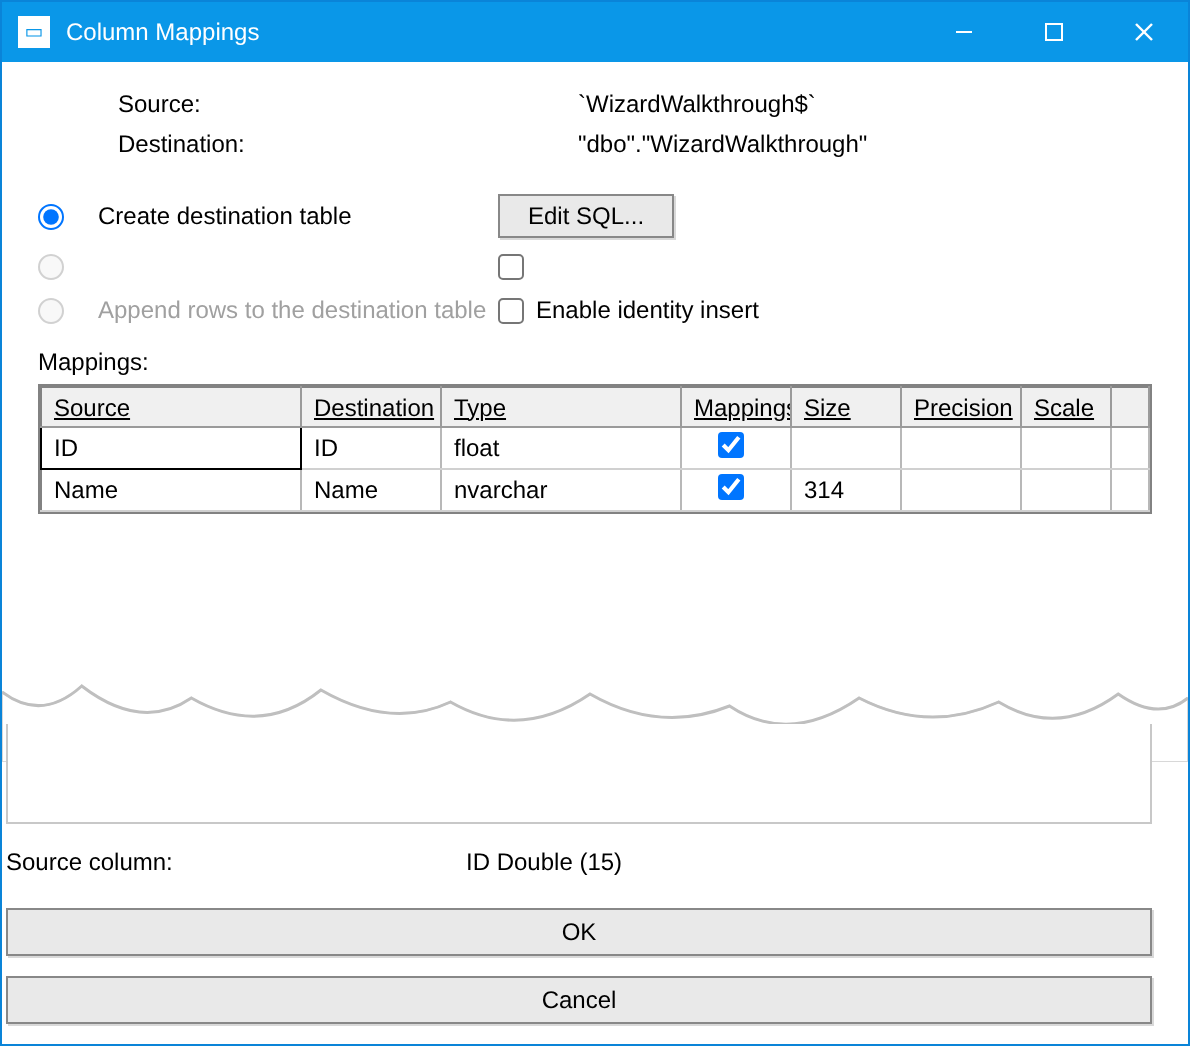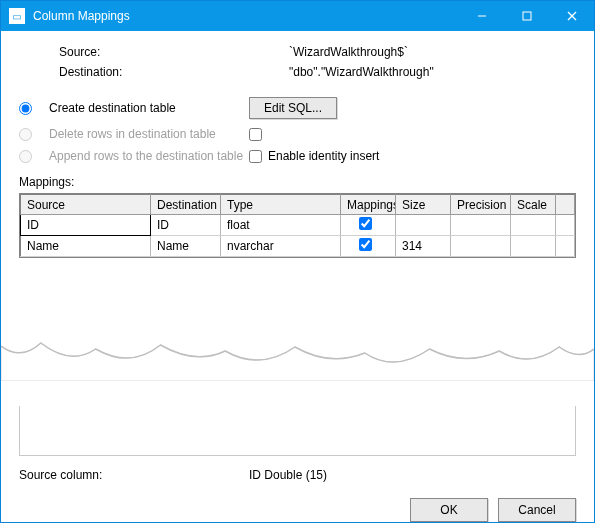--- a/index.html
+++ b/index.html
@@ -91,53 +91,56 @@
     height: 20px;
     font-weight: normal;
     font-size: 12px;
     overflow: hidden;
     white-space: nowrap;
   }
   .grid th {
     background: #f0f0f0;
     border-bottom: 1px solid #9a9a9a;
     border-right: 1px solid #9a9a9a;
+    text-decoration: underline;
   }
   .grid .center { text-align: center; }
   .grid td.sel {
     background: #fff;
     border: 1px solid #000;
   }
   .grid-wrap {
     border: 1px solid #828282;
   }
   .tear {
     position: absolute;
     left: 0; right: 0;
     height: 50px;
     background: #fff;
   }
   .tear svg { width: 100%; height: 50px; display:block; }
   .lower {
     position: absolute;
-    left: 18px; right: 18px;
+    left: 2px; right: 18px;
     bottom: 0;
   }
   .box-bottom {
     border: 1px solid #c8c8c8;
     border-top: none;
     height: 50px;
     background: #fff;
   }
   .src-col-row {
     display: flex; margin: 12px 0 16px 0;
   }
   .src-col-row .label { width: 230px; }
   .footer-btns {
     display: flex; justify-content: flex-end; gap: 10px;
+    padding-bottom: 10px;
+    flex-direction: column;
   }
   .footer-btns .btn { min-width: 78px; padding: 4px 10px; }
   .col-source { width: 130px; }
   .col-dest { width: 70px; }
   .col-type { width: 120px; }
   .col-null { width: 55px; }
   .col-size { width: 55px; }
   .col-prec { width: 60px; }
   .col-scale { width: 45px; }
   .col-pad { width: auto; }
@@ -186,21 +189,20 @@
         <label>Create destination table</label>
       </div>
       <div class="radio-col-right">
         <button class="btn">Edit SQL...</button>
       </div>
     </div>
 
     <div class="radio-row">
       <div class="radio-col-left">
         <input type="radio" name="mode" disabled="" style="">
-        <label class="disabled">Delete rows in destination table</label>
       </div>
       <div class="radio-col-right">
         <input type="checkbox" style="">
       </div>
     </div>
 
     <div class="radio-row" style="margin-bottom:12px;">
       <div class="radio-col-left">
         <input type="radio" name="mode" disabled="" style="">
         <label class="disabled">Append rows to the destination table</label>

